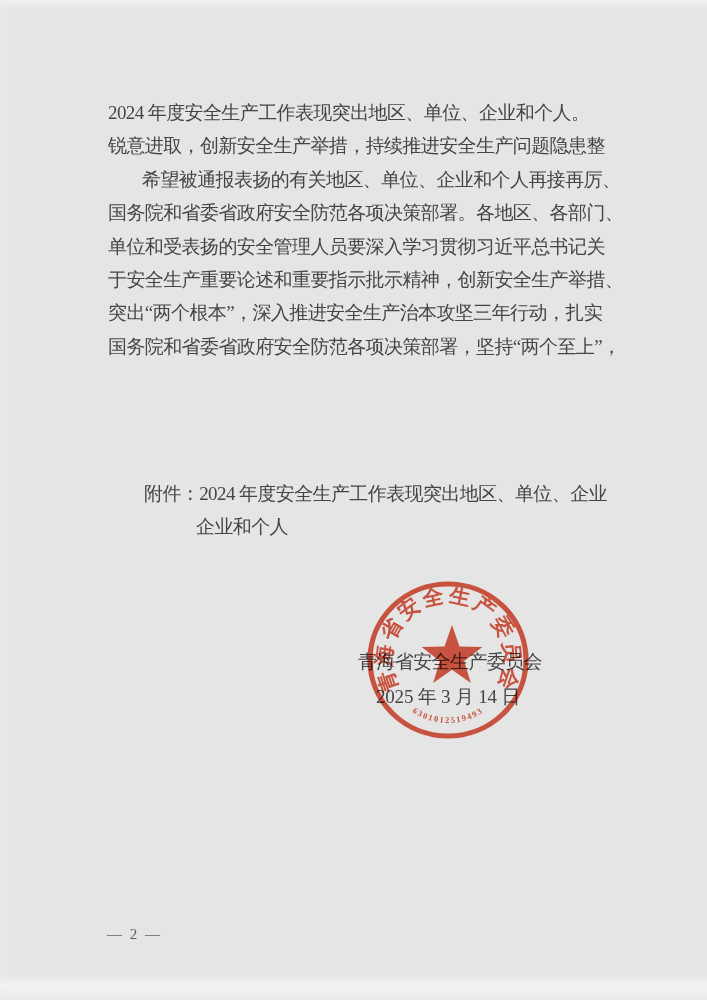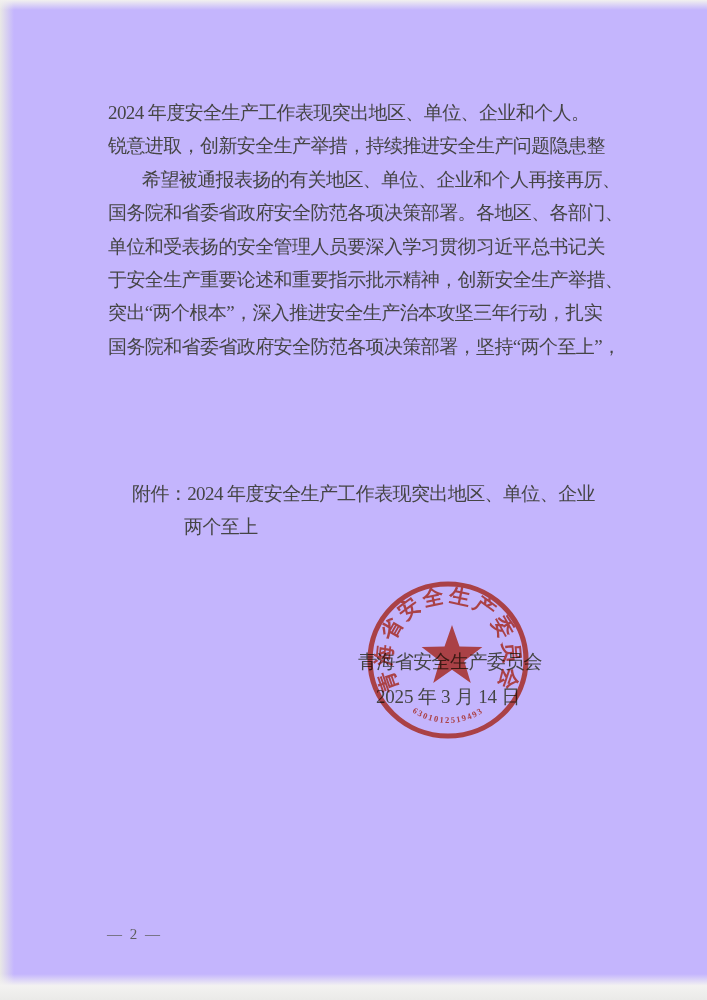--- a/index.html
+++ b/index.html
@@ -1,39 +1,39 @@
 <!DOCTYPE html>
 <html style="--seal-red: #d9442c; --text-color: #454545;"><head>
 <meta charset="utf-8">
 <style>
   * { margin:0; padding:0; box-sizing:border-box; }
   html,body { width:707px; height:1000px; }
   body { font-family:"Liberation Serif","DejaVu Serif",serif; }
 
   .page {
     position:relative; width:707px; height:1000px;
-    background:#c4b5fd; color:var(--text-color,#454545);
+    background:#e5e5e5; color:var(--text-color,#454545);
     overflow:hidden;
   }
   .edge-left   { position:absolute; left:0; top:0; width:14px; height:100%;
                  background:linear-gradient(90deg,#e9e8e6,rgba(251,251,250,0)); }
   .edge-top    { position:absolute; left:0; top:0; width:100%; height:10px;
                  background:linear-gradient(180deg,#f2f1ef,rgba(251,251,250,0)); }
   .edge-bottom { position:absolute; left:0; bottom:0; width:100%; height:26px;
                  background:linear-gradient(0deg,#eaeae8 0%,#f3f2f1 55%,rgba(251,251,250,0) 100%); }
 
   .body-text {
     position:absolute; left:108px; top:96px; width:505px;
     font-size:19px; line-height:33.4px; letter-spacing:-0.6px;
   }
   .line { white-space:nowrap; }
   .indent { padding-left:34px; }
 
   .attachment {
-    position:absolute; left:96px; top:477px; width:505px;
+    position:absolute; left:108px; top:477px; width:505px;
     font-size:19px; line-height:33.4px; letter-spacing:-0.6px;
   }
   .att1 { padding-left:36px; white-space:nowrap; }
   .att2 { padding-left:88px; white-space:nowrap; }
 
   .signature {
     position:absolute; left:358px; top:649px;
     font-size:19px; letter-spacing:-0.6px; white-space:nowrap;
   }
   .sign-date {
@@ -69,21 +69,21 @@
     <div class="line indent">希望被通报表扬的有关地区、单位、企业和个人再接再厉、</div>
     <div class="line">国务院和省委省政府安全防范各项决策部署。各地区、各部门、</div>
     <div class="line">单位和受表扬的安全管理人员要深入学习贯彻习近平总书记关</div>
     <div class="line">于安全生产重要论述和重要指示批示精神，创新安全生产举措、</div>
     <div class="line">突出“两个根本”，深入推进安全生产治本攻坚三年行动，扎实</div>
     <div class="line">国务院和省委省政府安全防范各项决策部署，坚持“两个至上”，</div>
   </div>
 
   <div class="attachment">
     <div class="att1">附件：2024 年度安全生产工作表现突出地区、单位、企业</div>
-    <div class="att2">两个至上</div>
+    <div class="att2">企业和个人</div>
   </div>
 
   <div class="signature">青海省安全生产委员会</div>
   <div class="sign-date">2025 年 3 月 14 日</div>
 
   <svg class="seal" width="200" height="200" viewBox="0 0 200 200">
     <defs>
       <path id="sealArcTop" d="M 50.6 128 A 57 57 0 1 1 149.4 128"></path>
       <path id="sealArcBottom" d="M 42 126 A 64 64 0 0 0 158 126"></path>
     </defs>

